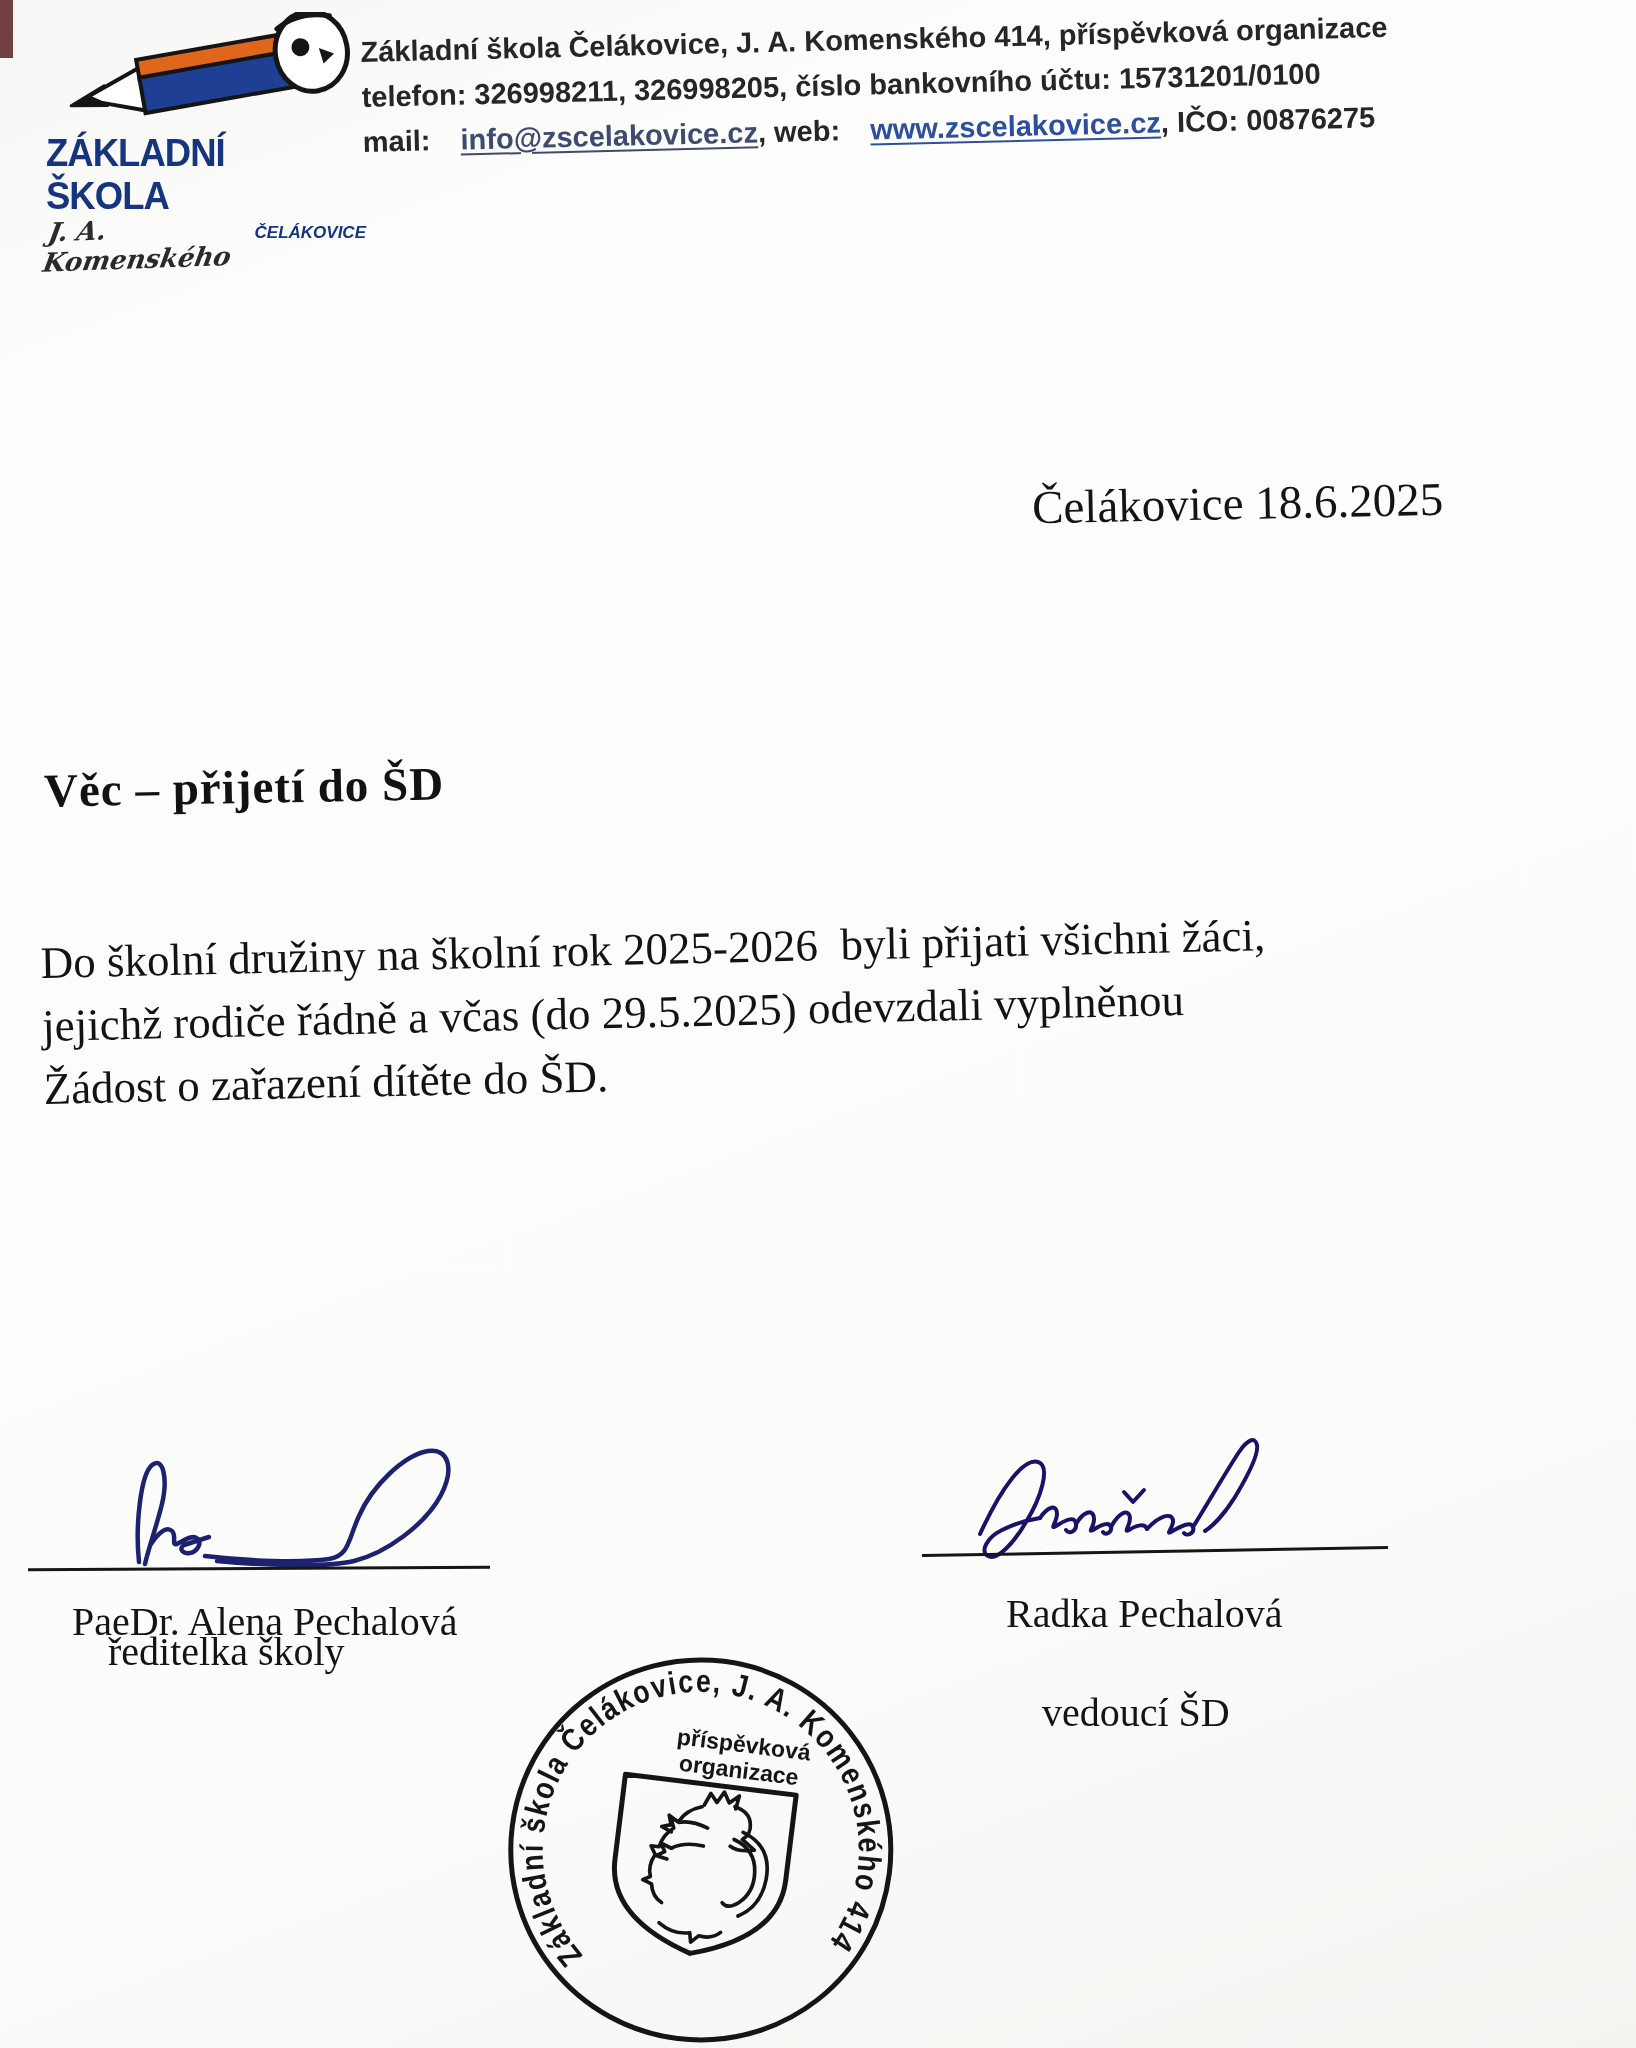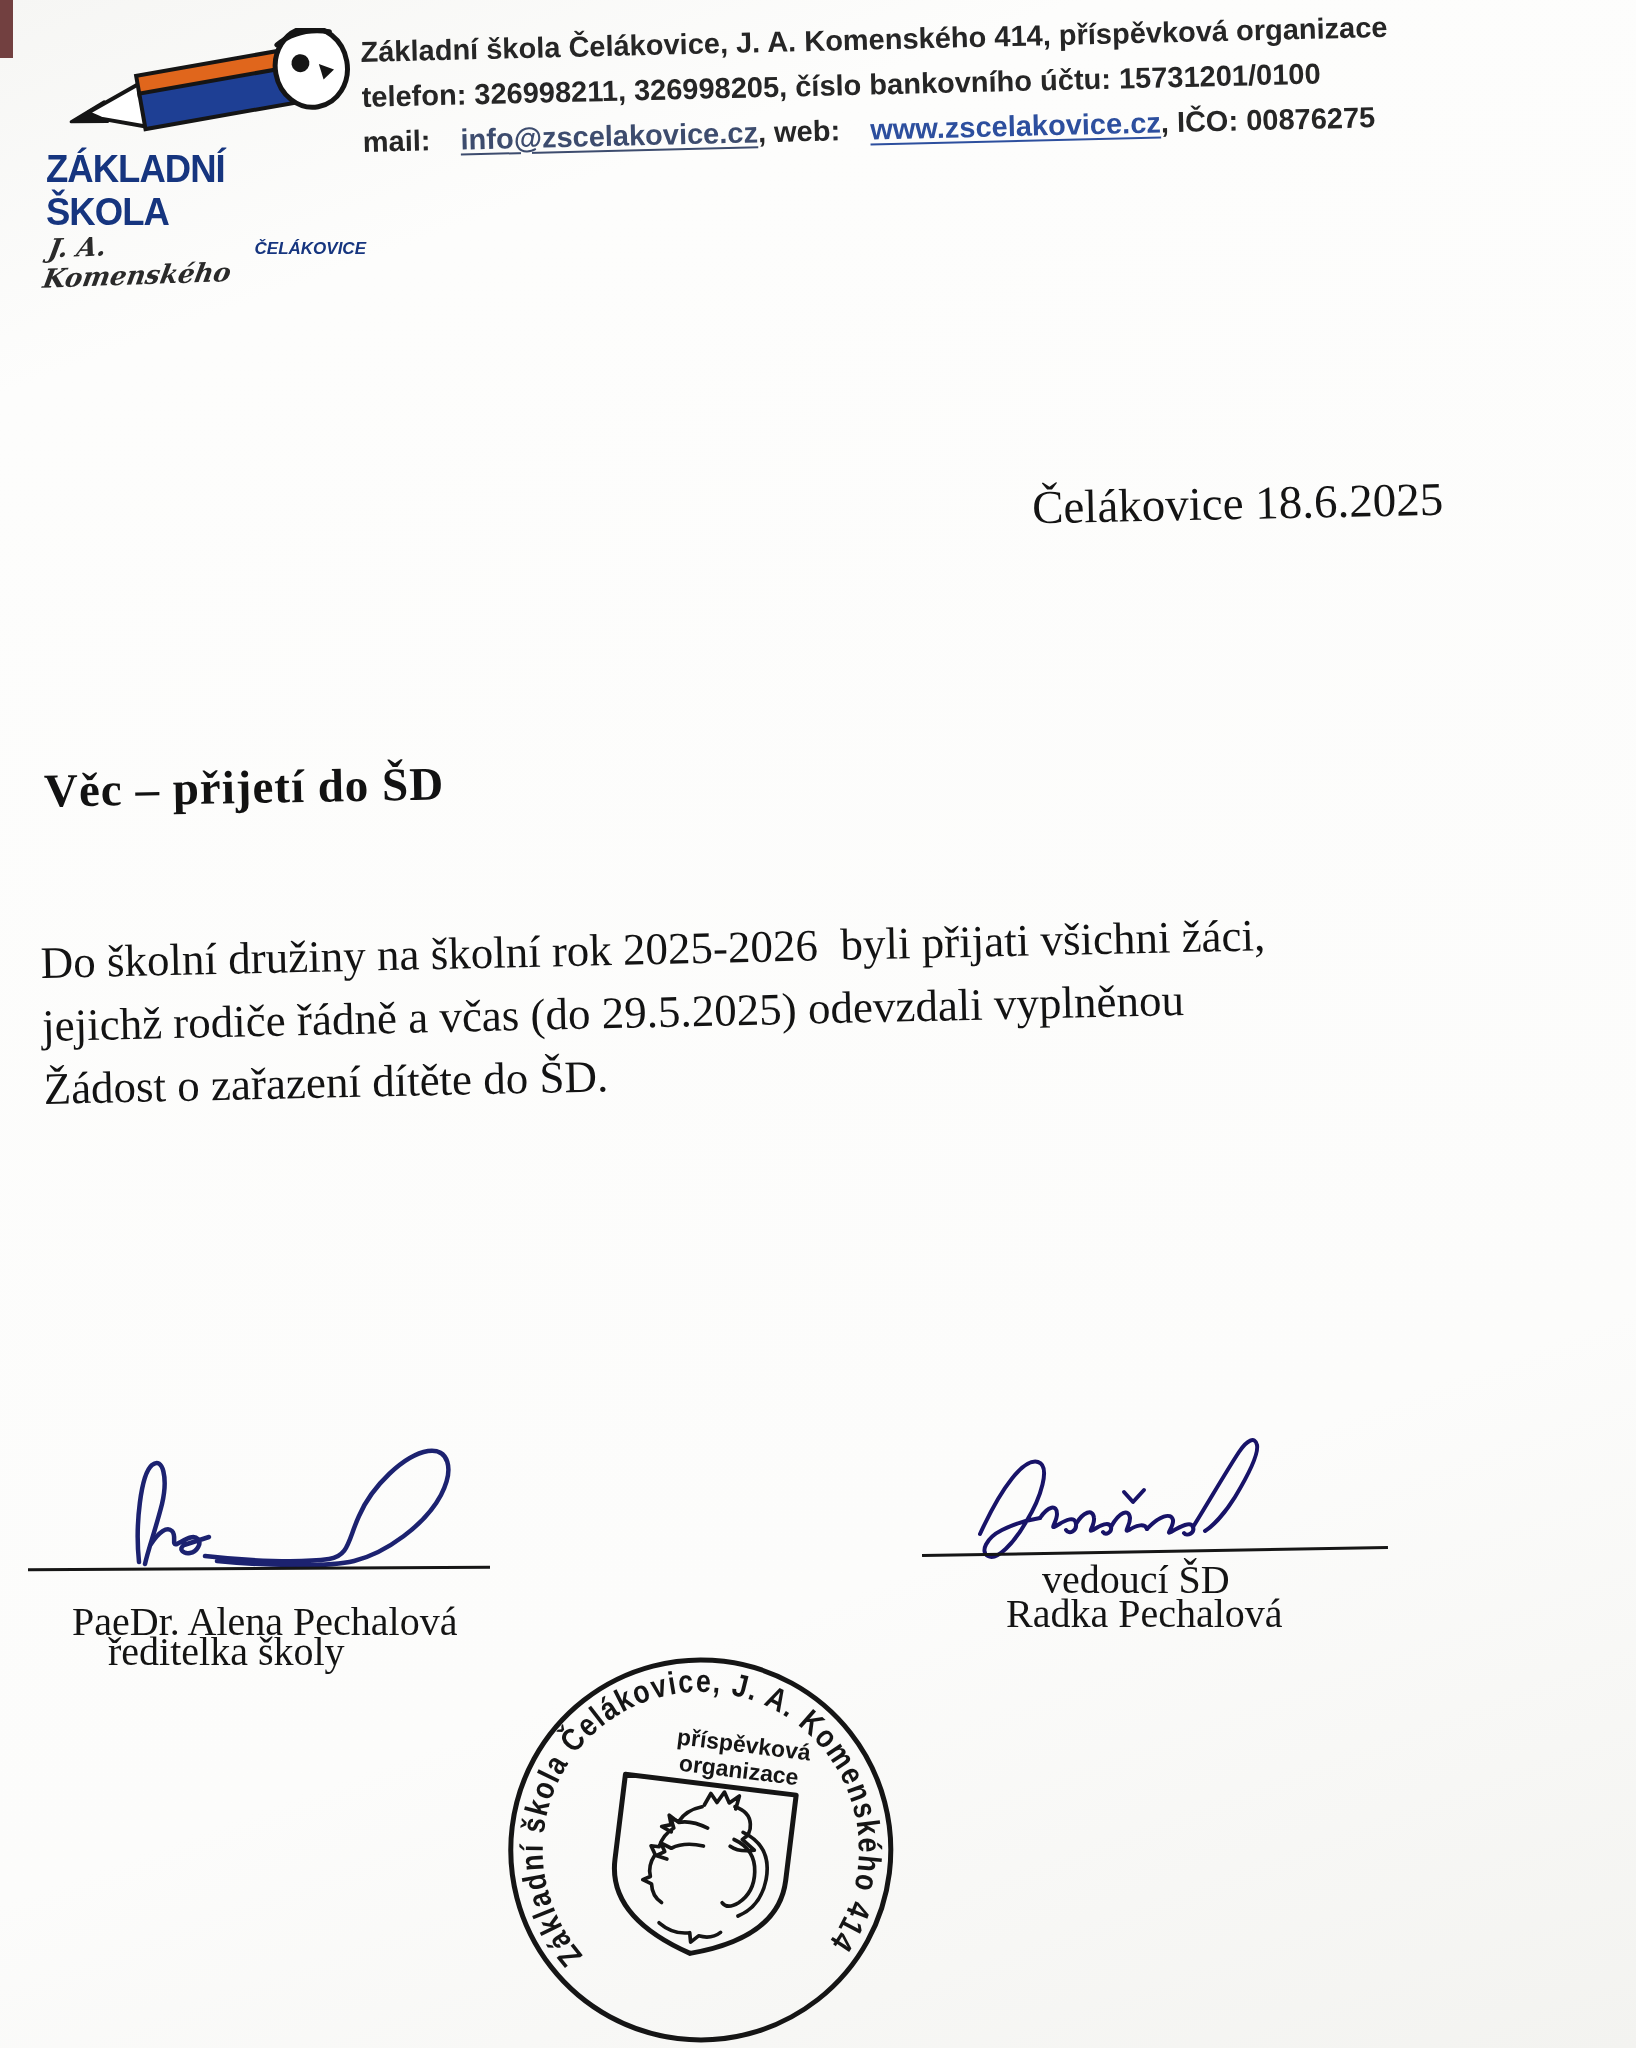--- a/index.html
+++ b/index.html
@@ -12,21 +12,21 @@
   .page{
     position:relative;width:1636px;height:2048px;
     background:linear-gradient(160deg,#f6f6f4 0%,#fdfdfc 15%,#fcfcfb 72%,#f3f3f0 100%);
     overflow:hidden;
   }
   .scan-artifact{
     position:absolute;left:0;top:0;width:13px;height:58px;
     background:#5a2020;opacity:.85;
   }
   
-  .logo-block{position:absolute;left:46px;top:28px;width:320px;}
+  .logo-block{position:absolute;left:46px;top:12px;width:320px;}
   .logo-title{
     font-family:"Liberation Sans", sans-serif;
     font-weight:bold;font-size:38px;letter-spacing:-1px;
     color:#16357f;transform:scaleX(.96);transform-origin:left;
     margin-top:-6px;
   }
   .logo-script-row{display:flex;align-items:baseline;gap:8px;margin-top:-4px;}
   .logo-script{
     font-family:"DejaVu Serif", serif;font-style:italic;font-weight:bold;
     font-size:26px;color:#2a2a2a;transform:rotate(-2deg) skewX(-12deg);
@@ -145,21 +145,21 @@
       <path d="M 112 106 C 120 94 129 92 129 102 C 129 110 121 118 128 114 C 139 107 147 104 148 112 C 149 119 141 123 138 118"></path>
       <path d="M 148 112 C 155 100 165 96 166 106 C 167 114 159 121 165 118 C 173 113 181 109 183 115 C 184 120 178 124 175 120"></path>
       <path d="M 196 80 L 205 90 L 216 78"></path>
       <path d="M 183 115 C 191 100 201 96 202 106 C 202 114 195 121 201 118 C 209 113 217 111 219 117"></path>
       <path d="M 219 117 C 231 104 243 100 245 108 C 246 115 237 123 243 120 C 253 114 263 109 265 115 C 267 121 259 125 256 121"></path>
       <path d="M 265 115 C 277 96 299 58 311 40 C 319 28 327 24 329 33 C 331 43 319 65 307 85 C 297 101 285 114 277 119"></path>
     </g>
   </svg>
   <div class="sig-line" style="left:922px;top:1550px;width:466px;transform:rotate(-1deg);"></div>
   <div class="sig-name" style="left:1006px;top:1590px;">Radka Pechalová</div>
-  <div class="sig-role" style="left:1042px;top:1556px;">vedoucí ŠD</div>
+  <div class="sig-role" style="left:1042px;top:1689px;">vedoucí ŠD</div>
 
   <svg class="stamp" width="416" height="396" viewBox="-208 -188 416 396">
     <g transform="rotate(7)">
 
       <circle cx="0" cy="10" r="190" fill="none" stroke="#151515" stroke-width="5"></circle>
 
       <path id="ringPath" d="M -103.6 129.2 A 158 158 0 1 1 103.6 129.2" fill="none"></path>
       <text class="stamp-ring">
         <textPath href="#ringPath" startOffset="0" textLength="712" lengthAdjust="spacingAndGlyphs">Základní škola Čelákovice, J. A. Komenského 414</textPath>
       </text>

